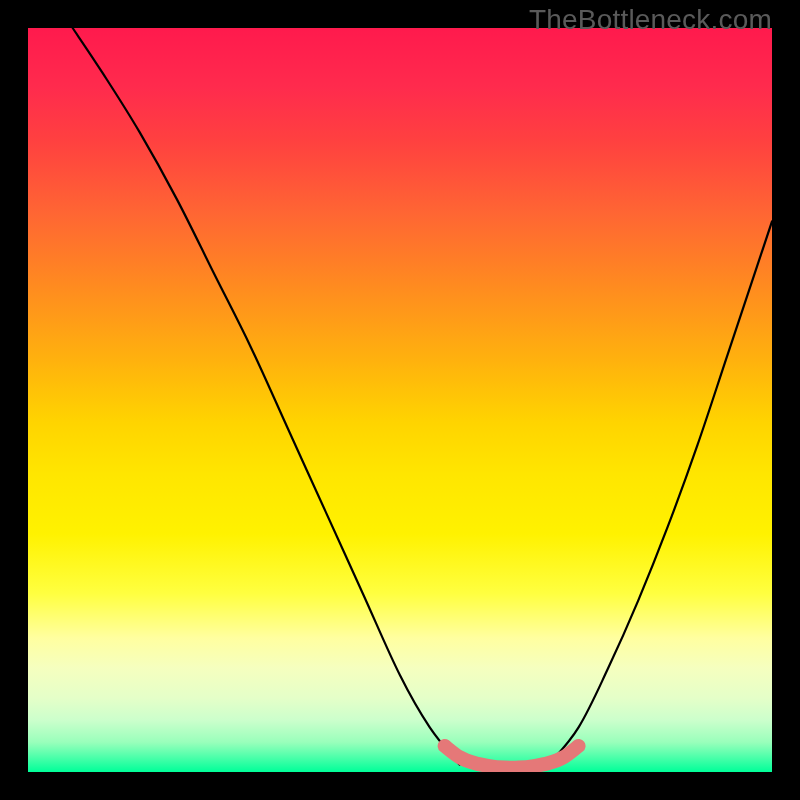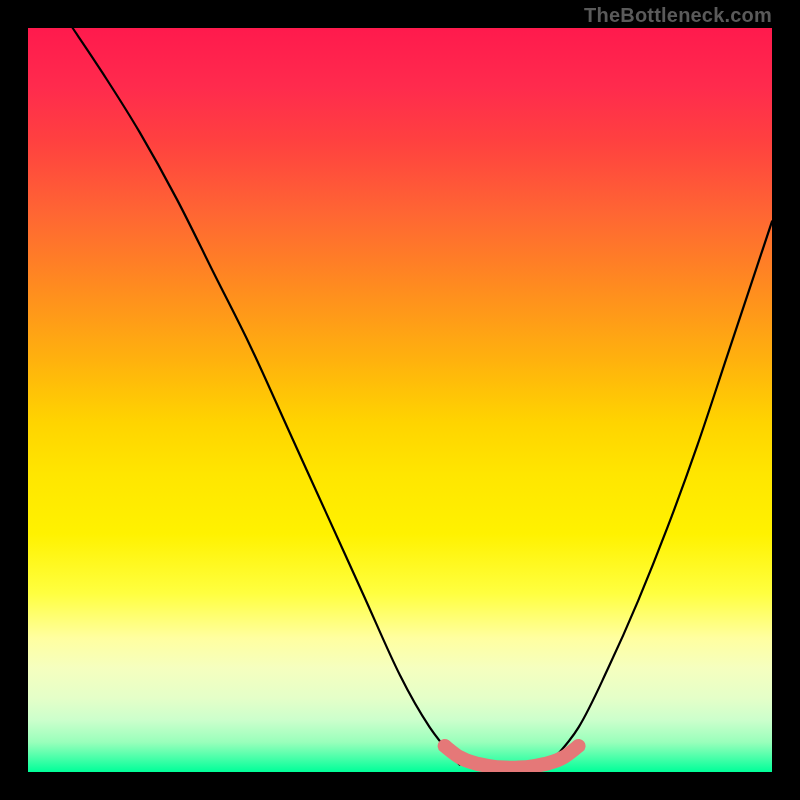--- a/index.html
+++ b/index.html
@@ -29,23 +29,23 @@
       #99ffbb 96%,
       #4dffaa 98%,
       #00ff99 100%
     );
   }
   .watermark {
     position: absolute;
     top: 4px;
     right: 28px;
     font-family: Arial, sans-serif;
-    font-size: 20px;
+    font-size: 28px;
     color: #5a5a5a;
-    font-weight: 700;
+    font-weight: 400;
     letter-spacing: 0.2px;
   }
   svg.curve {
     position: absolute;
     left: 0; top: 0;
     width: 744px; height: 744px;
   }
 </style>
 </head>
 <body>

